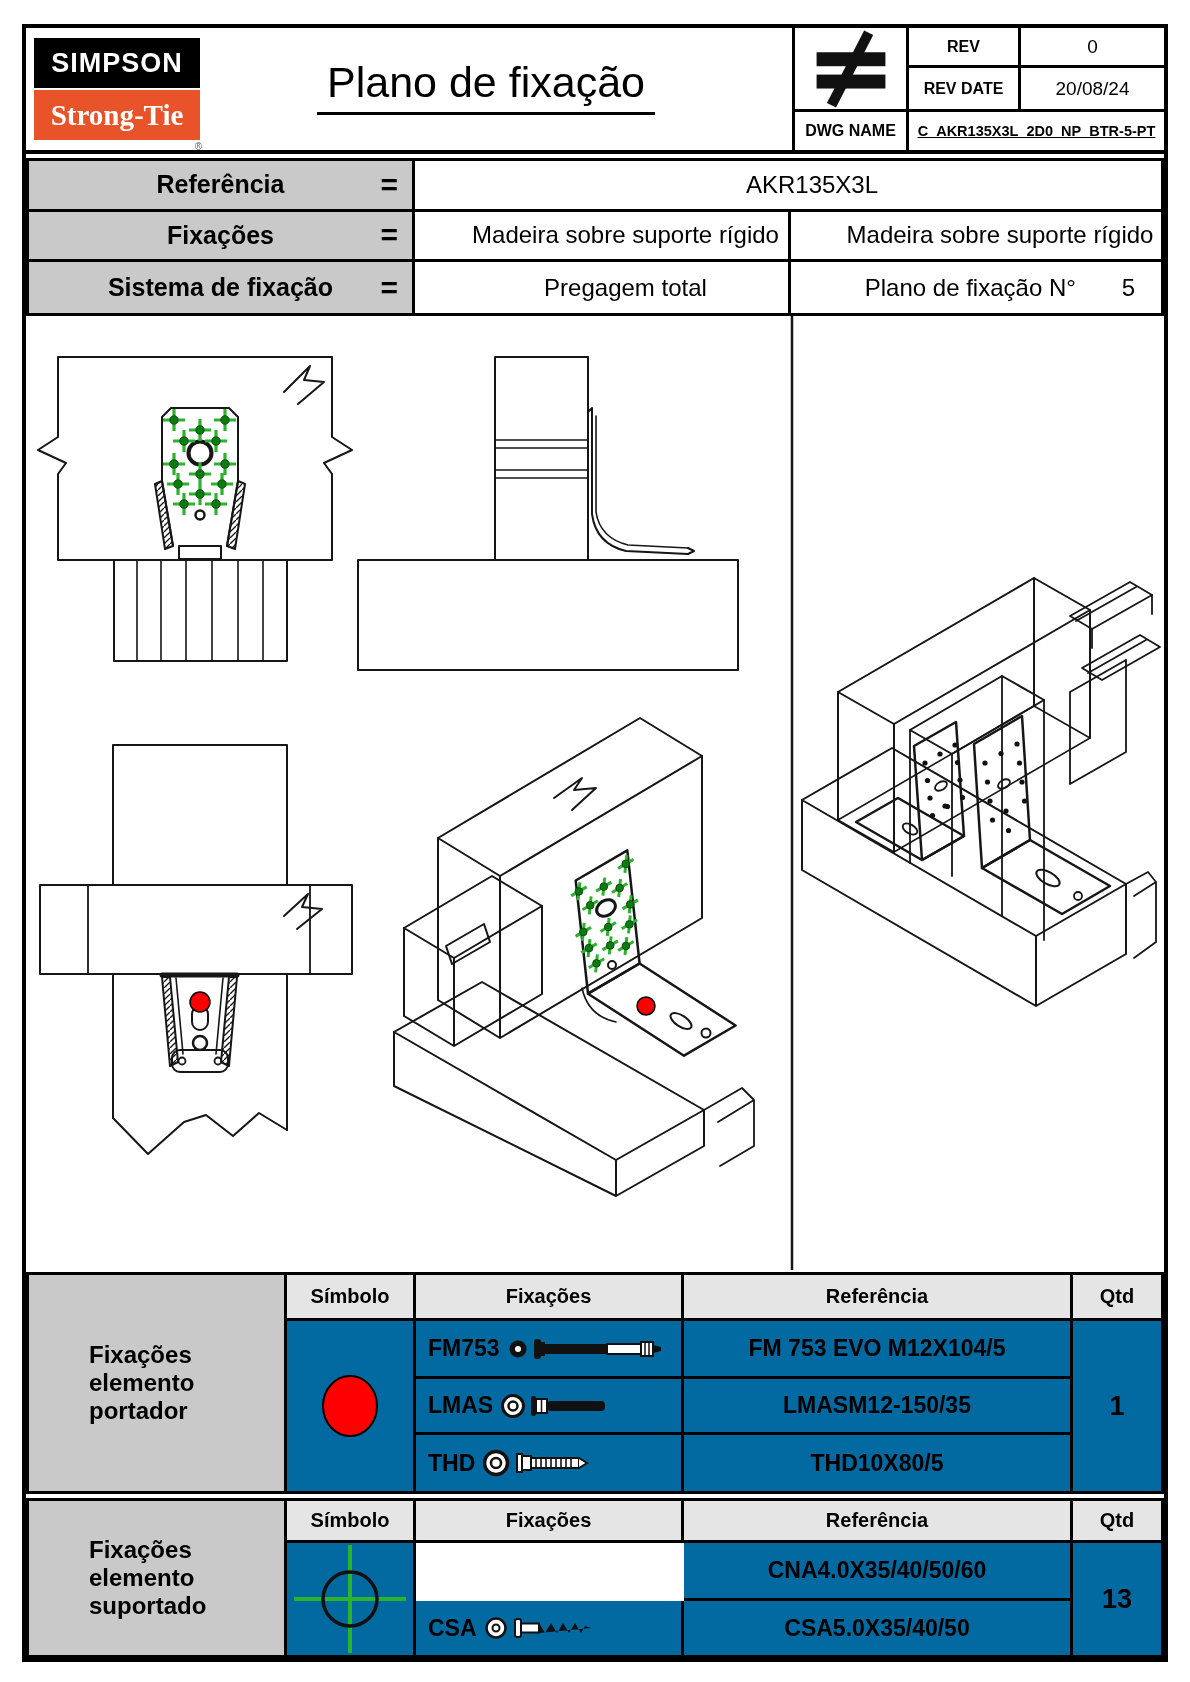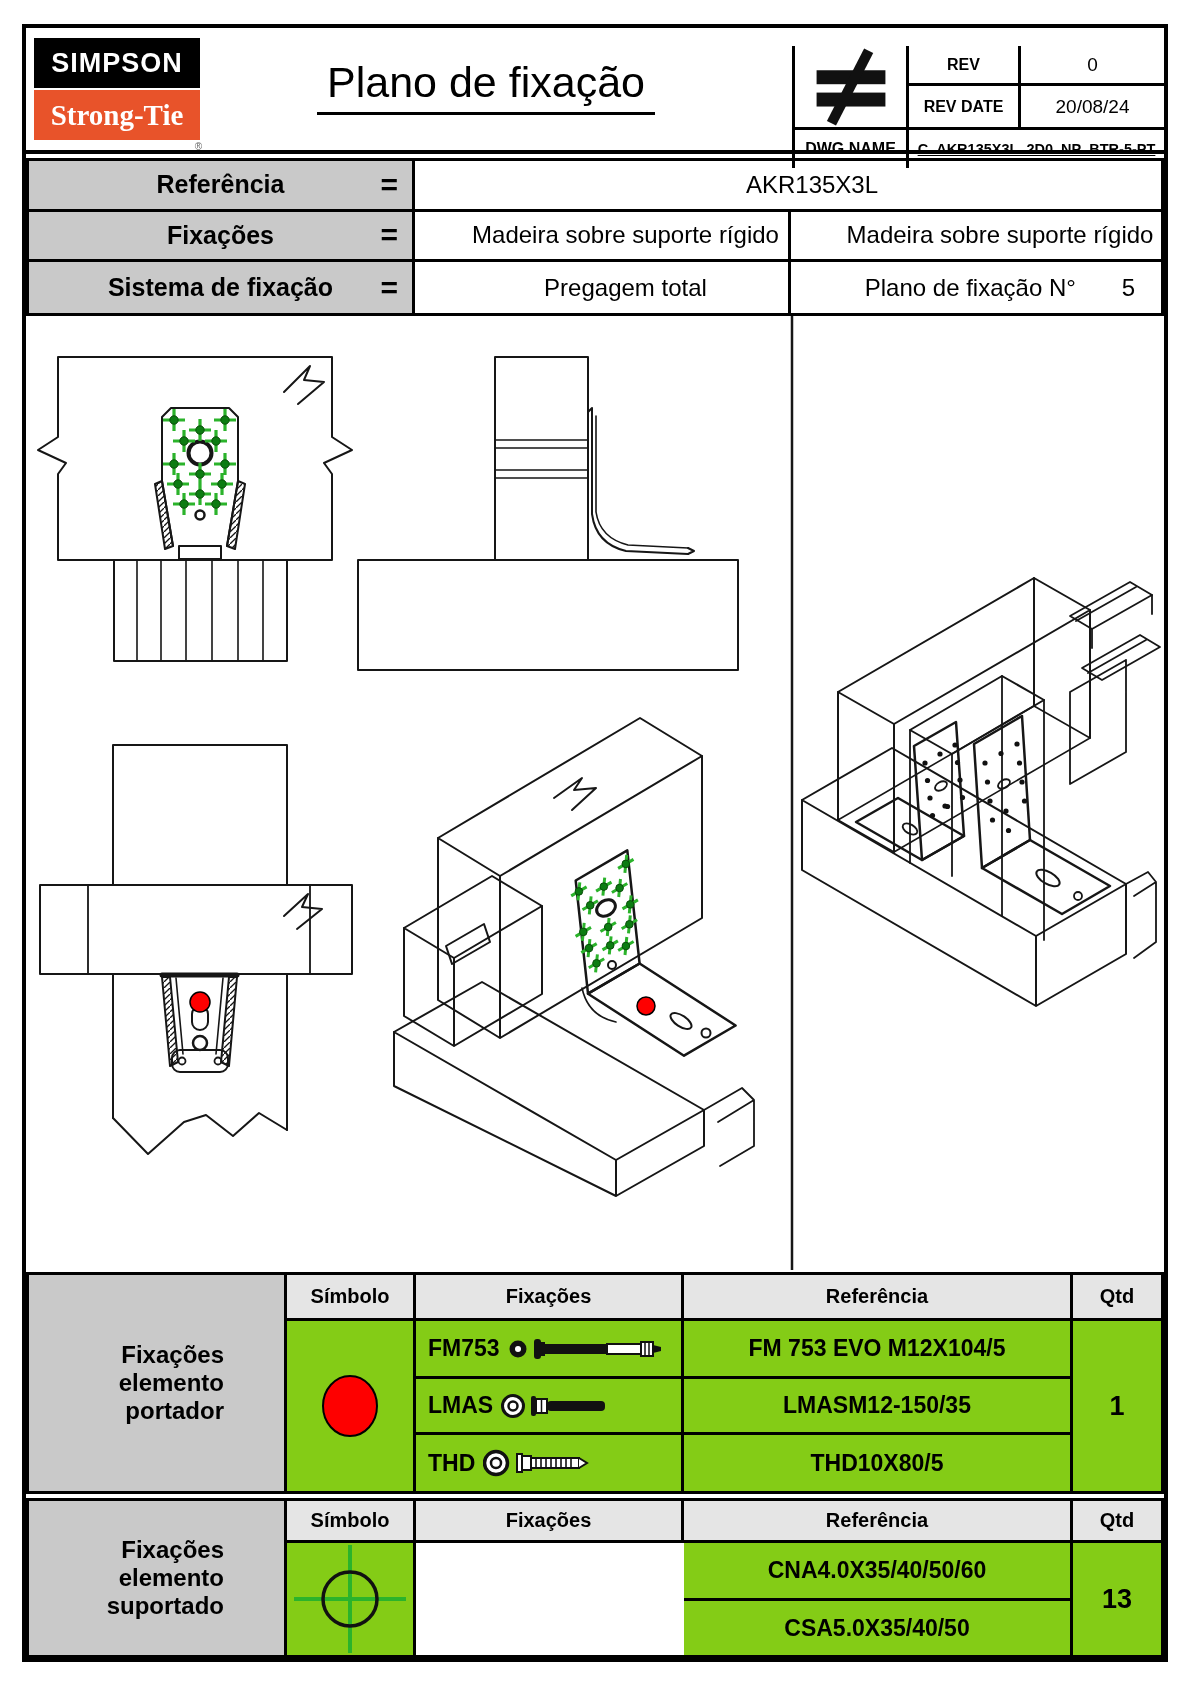--- a/index.html
+++ b/index.html
@@ -9,21 +9,21 @@
   .header{position:absolute;left:0;top:0;width:1138px;height:122px;border-bottom:4px solid #000;}
   .logo{position:absolute;left:8px;top:10px;width:166px;}
   .logo-black{background:#000;color:#fff;height:50px;display:flex;align-items:center;justify-content:center;
     font-weight:bold;font-size:27px;letter-spacing:1px;}
   .logo-orange{background:#e8532a;color:#fff;height:50px;margin-top:2px;display:flex;align-items:center;justify-content:center;
     font-family:"Liberation Serif",serif;font-weight:bold;font-size:29px;}
   .logo-reg{position:absolute;right:-2px;bottom:-12px;font-size:10px;color:#666;}
   .title-wrap{position:absolute;left:170px;top:30px;width:580px;text-align:center;}
   .title-wrap span{display:inline-block;font-size:43px;border-bottom:3px solid #000;padding:0 10px 5px 10px;}
   .minitable{position:absolute;right:0;top:0;width:372px;height:122px;border-left:3px solid #000;box-sizing:border-box;
-    display:grid;grid-template-columns:114px 112px 1fr;grid-template-rows:40px 44px 1fr;margin-top:18px;}
+    display:grid;grid-template-columns:114px 112px 1fr;grid-template-rows:40px 44px 1fr;}
   .mt-cell{border-right:3px solid #000;border-bottom:3px solid #000;display:flex;align-items:center;justify-content:center;box-sizing:border-box;}
   .noR{border-right:none!important;} .noB{border-bottom:none!important;}
   .mt-sym{grid-column:1;grid-row:1/3;}
   .mt-lab{font-size:16px;font-weight:600;}
   .mt-val{font-size:19px;}
   .mt-dwgv{grid-column:2/4;grid-row:3;font-size:14.5px;font-weight:bold;letter-spacing:0;text-decoration:underline;}
   
   .infotable{position:absolute;left:0;top:130px;width:1138px;height:158px;border:3px solid #000;box-sizing:border-box;
     display:grid;grid-template-columns:386px 376px 1fr;grid-template-rows:1fr 1fr 1fr;}
   .it-cell{border-right:3px solid #000;border-bottom:3px solid #000;box-sizing:border-box;display:flex;align-items:center;justify-content:center;position:relative;}
@@ -31,23 +31,23 @@
   .it-label .eq{position:absolute;right:14px;font-size:30px;font-weight:bold;}
   .it-val{font-size:24px;padding-left:48px;}
   .span2{grid-column:2/4;}
   
   .drawarea{position:absolute;left:0;top:288px;width:1138px;height:954px;overflow:hidden;background:#fff;}
   
   .fixtable{position:absolute;left:0;width:1138px;border:3px solid #000;box-sizing:border-box;display:grid;
     grid-template-columns:258px 129px 268px 389px 1fr;}
   .t1{top:1244px;height:222px;grid-template-rows:46px 58px 56px 1fr;}
   .t2{top:1470px;height:160px;grid-template-rows:42px 58px 1fr;}
-  .ft-cell{border-right:3px solid #000;border-bottom:3px solid #000;box-sizing:border-box;display:flex;align-items:center;justify-content:center;background:#84cc16;}
+  .ft-cell{border-right:3px solid #000;border-bottom:3px solid #000;box-sizing:border-box;display:flex;align-items:center;justify-content:center;background:#0369a1;}
   .ft-head{background:#e5e5e5;font-weight:bold;font-size:20px;}
-  .ft-label{background:#c9c9c9;font-weight:bold;font-size:24px;text-align:right;}
+  .ft-label{background:#c9c9c9;font-weight:bold;font-size:24px;text-align:left;}
   .ft-label div{max-width:135px;}
   .ft-fix{justify-content:flex-start;padding-left:12px;gap:8px;}
   .ft-code{font-weight:bold;font-size:23px;white-space:nowrap;}
   .ft-ref{font-weight:bold;font-size:23px;}
   .ft-qtd{font-weight:600;font-size:27px;}
   .rspan-t1{grid-row:2/5;} .rspan-all-t1{grid-row:1/5;}
   .rspan-t2{grid-row:2/4;} .rspan-all-t2{grid-row:1/4;}
   svg{display:block;}
   .ln{stroke:#161616;stroke-width:2;fill:none;stroke-linejoin:round;stroke-linecap:round;}
 </style>
@@ -370,16 +370,26 @@
     <div class="ft-cell rspan-t2 noB" style="grid-column:2">
       <svg width="124" height="112" viewBox="0 0 124 112">
         <path d="M62,2 V110 M6,56 H118" stroke="#2bb32b" stroke-width="4"></path>
         <circle cx="62" cy="56" r="27" fill="none" stroke="#111" stroke-width="3.5"></circle>
       </svg>
     </div>
 
     <div class="ft-cell ft-ref" style="grid-column:4">CNA4.0X35/40/50/60</div>
     <div class="ft-cell ft-qtd rspan-t2 noR noB" style="grid-column:5">13</div>
 
+    <div class="ft-cell ft-fix noB" style="grid-column:3">
+      <span class="ft-code">CSA</span>
+      <svg width="160" height="34" viewBox="0 0 160 34">
+        <circle cx="11" cy="17" r="9.5" fill="#fff" stroke="#111" stroke-width="2.5"></circle>
+        <circle cx="11" cy="17" r="3.5" fill="none" stroke="#111" stroke-width="2"></circle>
+        <rect x="30" y="8" width="6" height="18" rx="2" fill="#fff" stroke="#111" stroke-width="2"></rect>
+        <rect x="36" y="12.5" width="18" height="9" fill="#fff" stroke="#111" stroke-width="2"></rect>
+        <path d="M54,12 L60,22 L66,12 L72,22 L78,12 L84,22 L90,12 L96,22 L100,15 L106,17 L54,22 Z" fill="#111"></path>
+      </svg>
+    </div>
     <div class="ft-cell ft-ref noB" style="grid-column:4">CSA5.0X35/40/50</div>
   </div>
 
 </div>
 
 </body></html>

